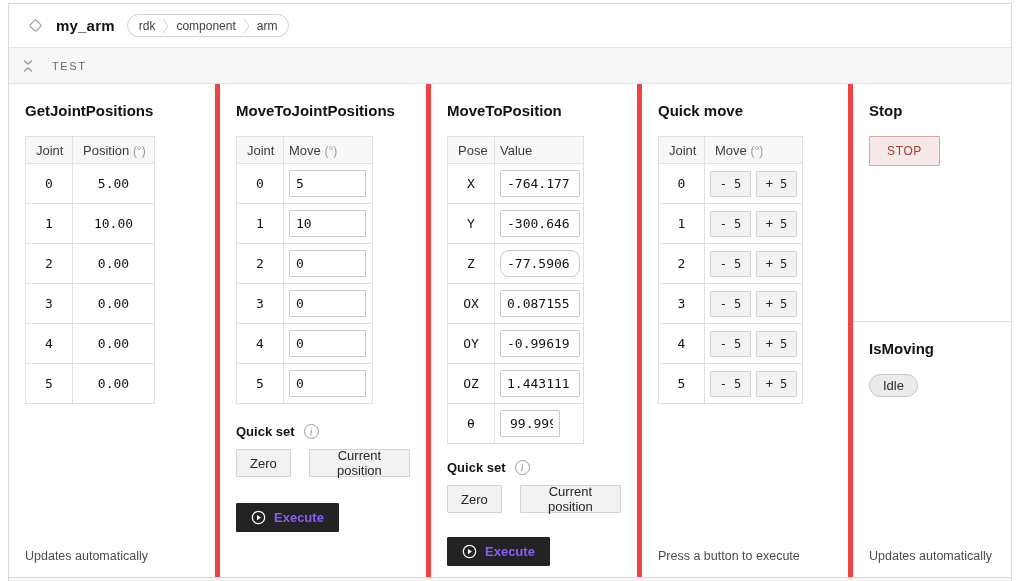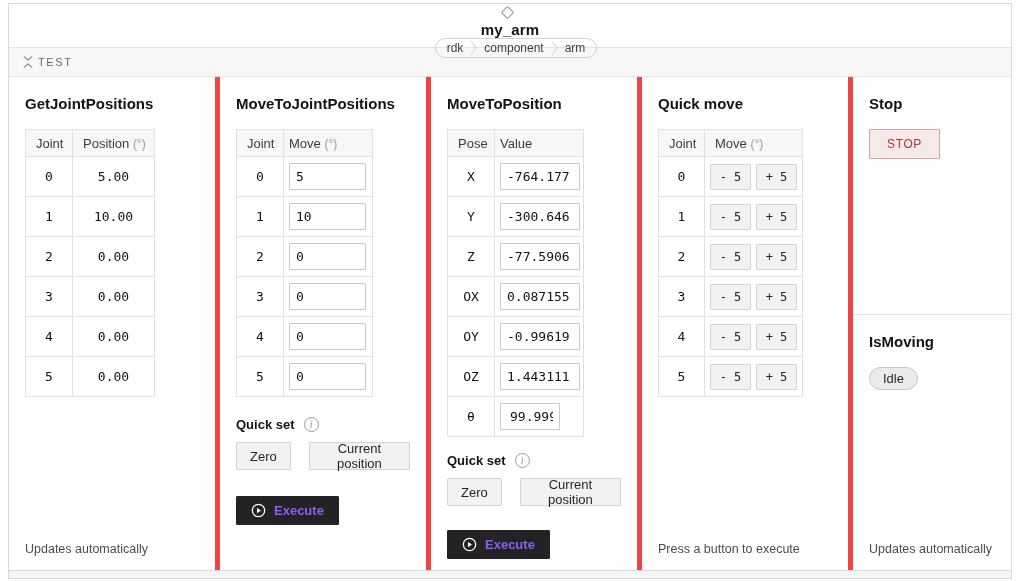--- a/index.html
+++ b/index.html
@@ -1,31 +1,31 @@
 <!DOCTYPE html>
 <html><head>
 <meta charset="utf-8">
 <style>
   * { margin:0; padding:0; box-sizing:border-box; }
   html,body { background:#ffffff; width:1021px; height:581px; overflow:hidden;
               font-family:"Liberation Sans", sans-serif; color:#131314; }
   .app { margin:3px 8px 0 8px; width:1004px; border:1px solid #d9d9db; background:#fff; }
 
   
-  .hdr { height:43px; display:flex; align-items:center; padding:0 12px; background:#fff;flex-direction:column; }
+  .hdr { height:43px; display:flex; align-items:center; padding:0 12px; background:#fff; }
   .diamond { width:17px; height:17px; margin:0 12px 0 6px; flex:0 0 auto; }
   .hdr-title { font-size:15px; font-weight:bold; letter-spacing:.2px; }
   .crumb-pill { display:flex; align-items:center; gap:7px; margin-left:12px; height:23px;
                 border:1px solid #d2d2d4; border-radius:12px; padding:0 11px; }
   .crumb { font-size:12px; color:#3f3f41; }
   .crumb-sep { display:block; }
 
   
-  .testbar { height:30px; background:#f7f7f8; border-top:1px solid #e4e4e6; border-bottom:1px solid #e4e4e6;
-             display:flex; align-items:center; padding:0 13px; gap:3px; }
+  .testbar { height:37px; background:#f7f7f8; border-top:1px solid #e4e4e6; border-bottom:1px solid #e4e4e6;
+             display:flex; align-items:center; padding:0 13px; gap:17px; }
   .testbar .label { font-size:11px; letter-spacing:1.6px; color:#69696d; }
   .collapse-btn { width:13px; height:15px; display:flex; align-items:center; cursor:pointer; }
 
   
   .content { display:flex; height:494px; border-bottom:1px solid #d9d9db; }
   .col { width:211px; flex:0 0 auto; border-right:5px solid #ef4444; padding:18px 16px 14px 16px; position:relative; }
   .col-last { flex:1 1 auto; border-right:none; padding:0; display:flex; flex-direction:column; }
   .sec-title { font-size:15px; font-weight:bold; margin-bottom:17px; }
 
   .footer-hint { position:absolute; left:16px; bottom:14px; font-size:12.5px; color:#4c4c4e; white-space:nowrap;margin-top:40px; }
@@ -212,21 +212,21 @@
           <tr>
               <td>X</td>
               <td class="c-input"><input class="num" style="width: 80px;" value="-764.177"></td>
             </tr>
           <tr>
               <td>Y</td>
               <td class="c-input"><input class="num" style="width: 80px;" value="-300.646"></td>
             </tr>
           <tr>
               <td>Z</td>
-              <td class="c-input"><input class="num" style="width: 80px;" value="-77.5906"></td>
+              <td class="c-input"><input class="num" style="width: 80px; border-radius: 9px;" value="-77.5906"></td>
             </tr>
           <tr>
               <td>OX</td>
               <td class="c-input"><input class="num" style="width: 80px;" value="0.087155"></td>
             </tr>
           <tr>
               <td>OY</td>
               <td class="c-input"><input class="num" style="width: 80px;" value="-0.99619"></td>
             </tr>
           <tr>

